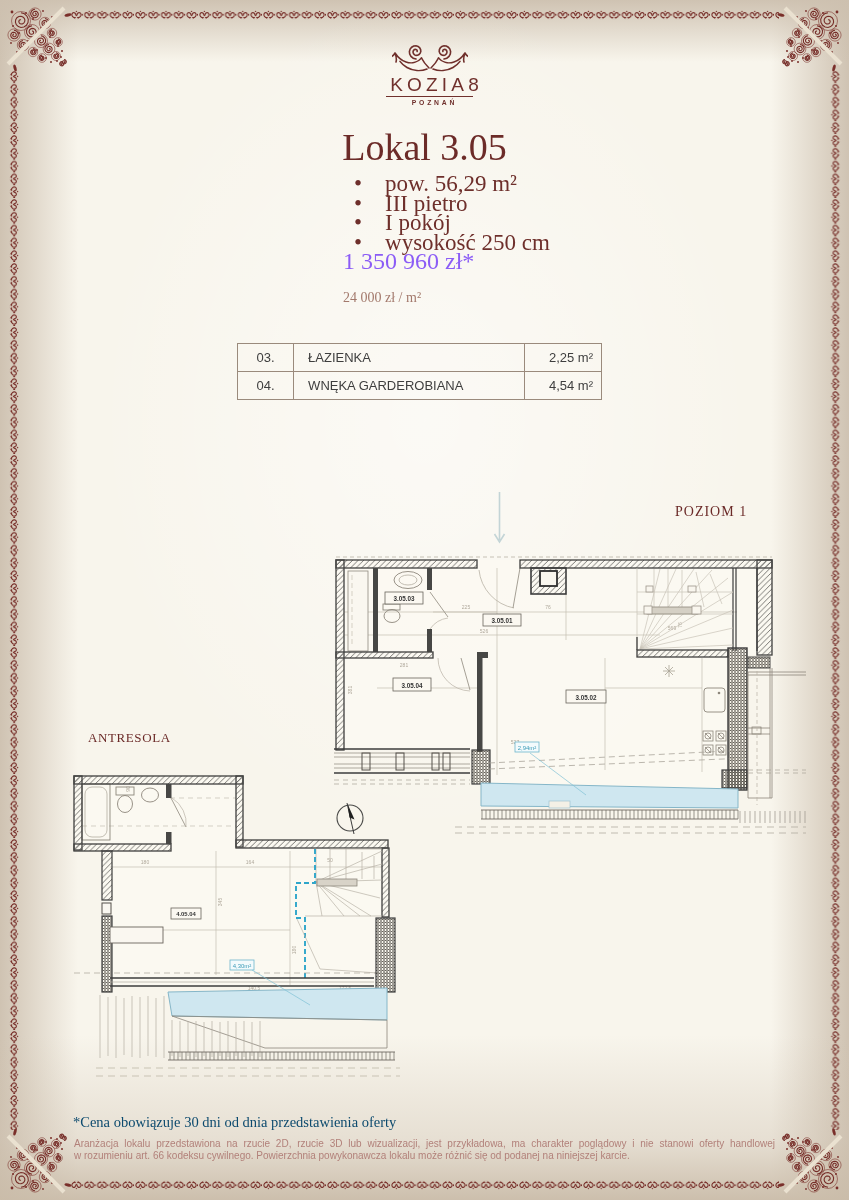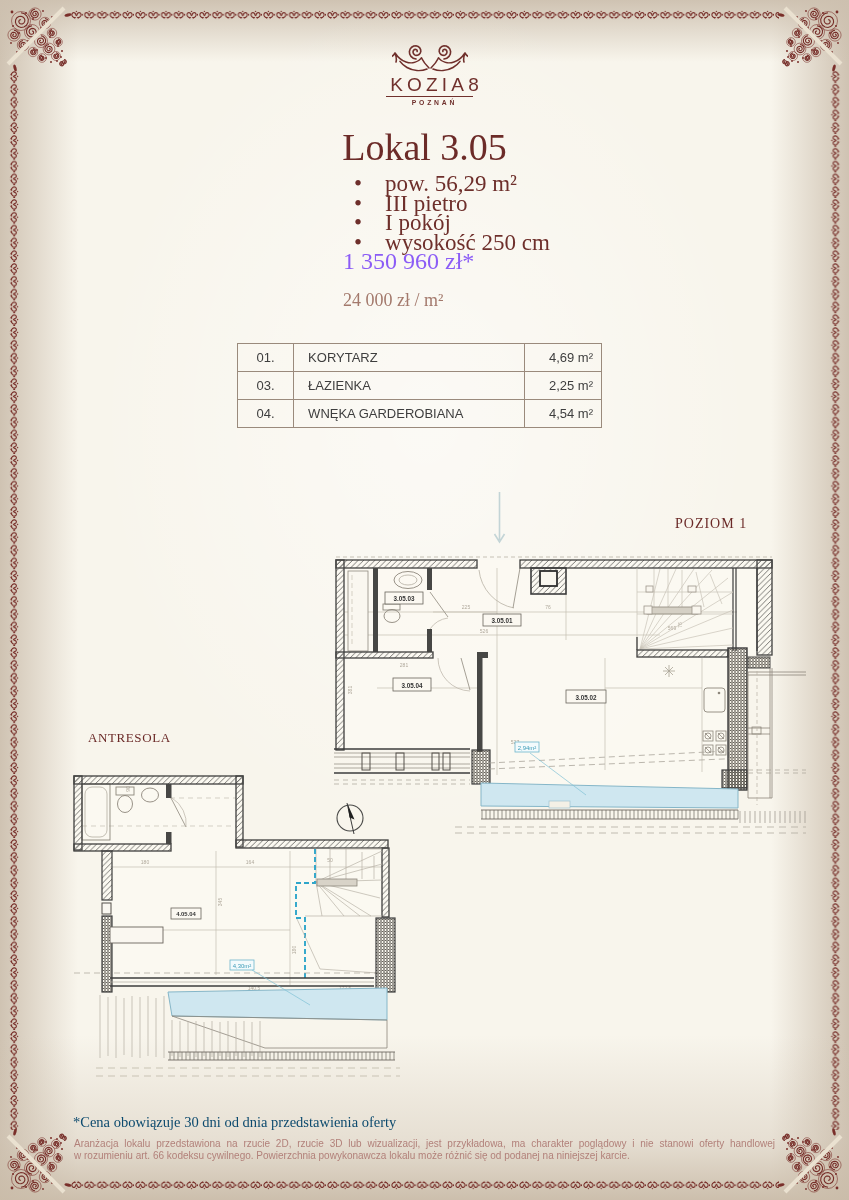--- a/index.html
+++ b/index.html
@@ -313,49 +313,44 @@
 
 <div class="abs serif" style="left:354px;top:174px;font-size:23px;color:#6e2f2b;line-height:19.5px;">
   <div>•&nbsp;&nbsp;&nbsp; pow. 56,29 m²</div>
   <div>•&nbsp;&nbsp;&nbsp; III pietro</div>
   <div>•&nbsp;&nbsp;&nbsp; I pokój</div>
   <div>•&nbsp;&nbsp;&nbsp; wysokość 250 cm</div>
 </div>
 
 <div class="abs serif" style="left:343px;top:248px;font-size:24px;color:#8b5cf6;">1 350 960 zł*</div>
 
-<div class="abs serif" style="left:343px;top:290px;font-size:18px;color:#a3796c;">24 000 zł / m²</div>
+<div class="abs serif" style="left:343px;top:290px;font-size:14px;color:#a3796c;">24 000 zł / m²</div>
 
 <table class="abs" style="left:237px;top:343px;width:365px;border-collapse:collapse;font-size:13px;color:#3e3e3e;" cellspacing="0">
   <tbody>
-      <tr style="height:28px;">
-        <td class="c1">01.</td>
-        <td class="c2">KORYTARZ</td>
-        <td class="c3">4,69 m²</td>
-      </tr>
   <tr style="height:28px;">
         <td class="c1">03.</td>
         <td class="c2">ŁAZIENKA</td>
         <td class="c3">2,25 m²</td>
       </tr>
   <tr style="height:28px;">
         <td class="c1">04.</td>
         <td class="c2">WNĘKA GARDEROBIANA</td>
         <td class="c3">4,54 m²</td>
       </tr>
 </tbody>
   </table>
 <style>
   table td{border:1px solid #9a8a7c;}
   td.c1{width:58px;text-align:center;}
   td.c2{width:230px;padding-left:14px;}
   td.c3{width:73px;text-align:right;padding-right:8px;}
 </style>
 
-<div class="abs serif" style="left:675px;top:516px;font-size:14px;color:#6b2a28;letter-spacing:1px;">POZIOM 1</div>
+<div class="abs serif" style="left:675px;top:504px;font-size:14px;color:#6b2a28;letter-spacing:1px;">POZIOM 1</div>
 
 <svg class="abs" style="left:490px;top:490px;" width="20" height="56" viewBox="0 0 20 56">
   <path d="M9.5 2 V50 M4.5 44 L9.5 52 L14.5 44" stroke="#c3d4d6" stroke-width="1.6" fill="none"></path>
 </svg>
 
 <div class="abs serif" style="left:88px;top:730px;font-size:13px;color:#6b2a28;letter-spacing:0.6px;">ANTRESOLA</div>
 
 <svg class="abs" style="left:330px;top:545px;" width="480" height="300" viewBox="330 545 480 300">
 <defs>
   <pattern id="hatch" width="5.6" height="5.6" patternUnits="userSpaceOnUse">

